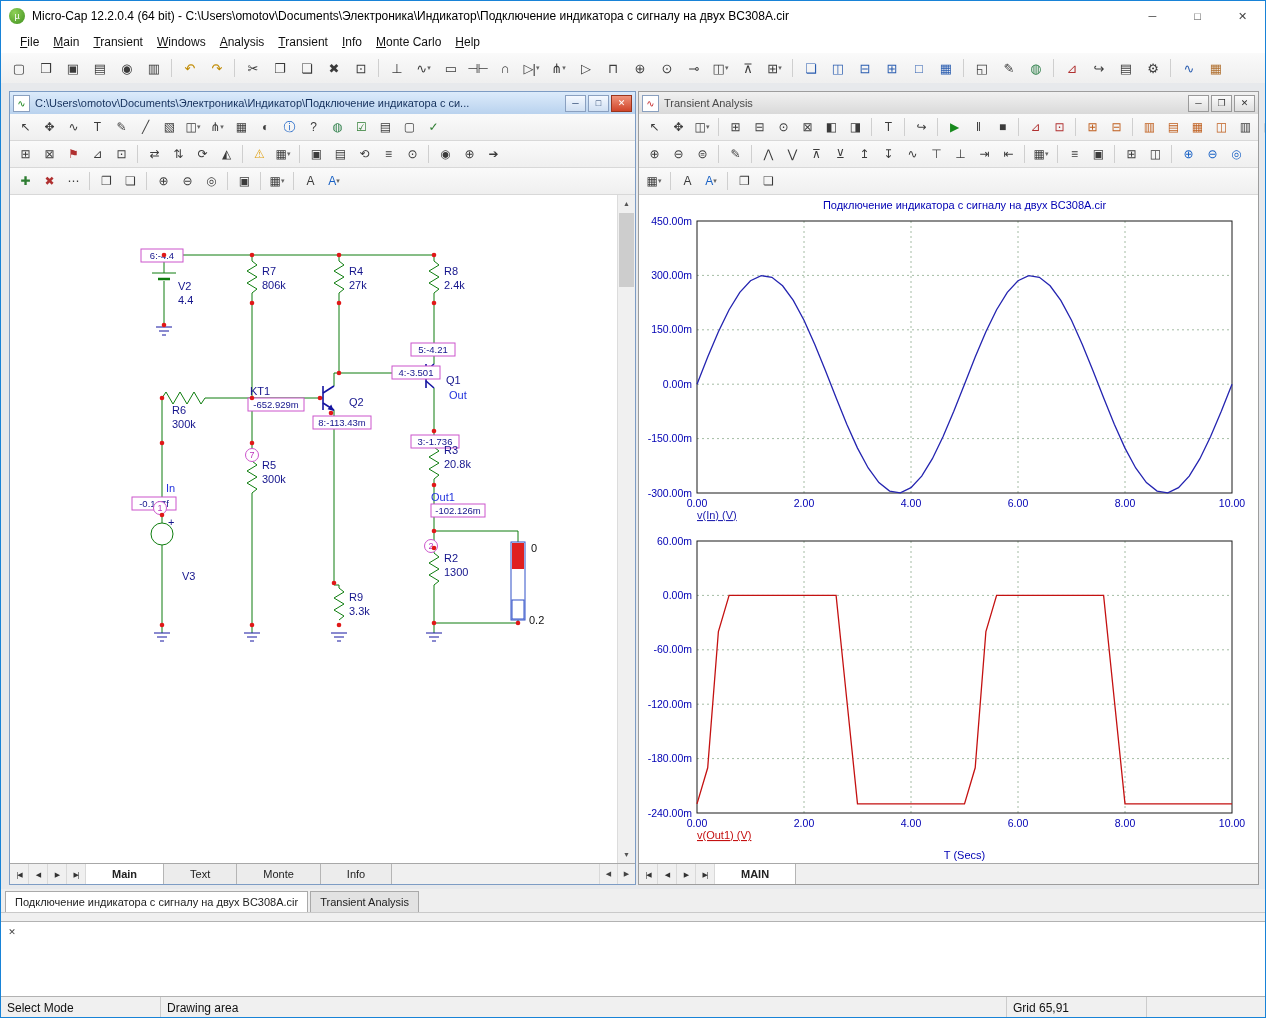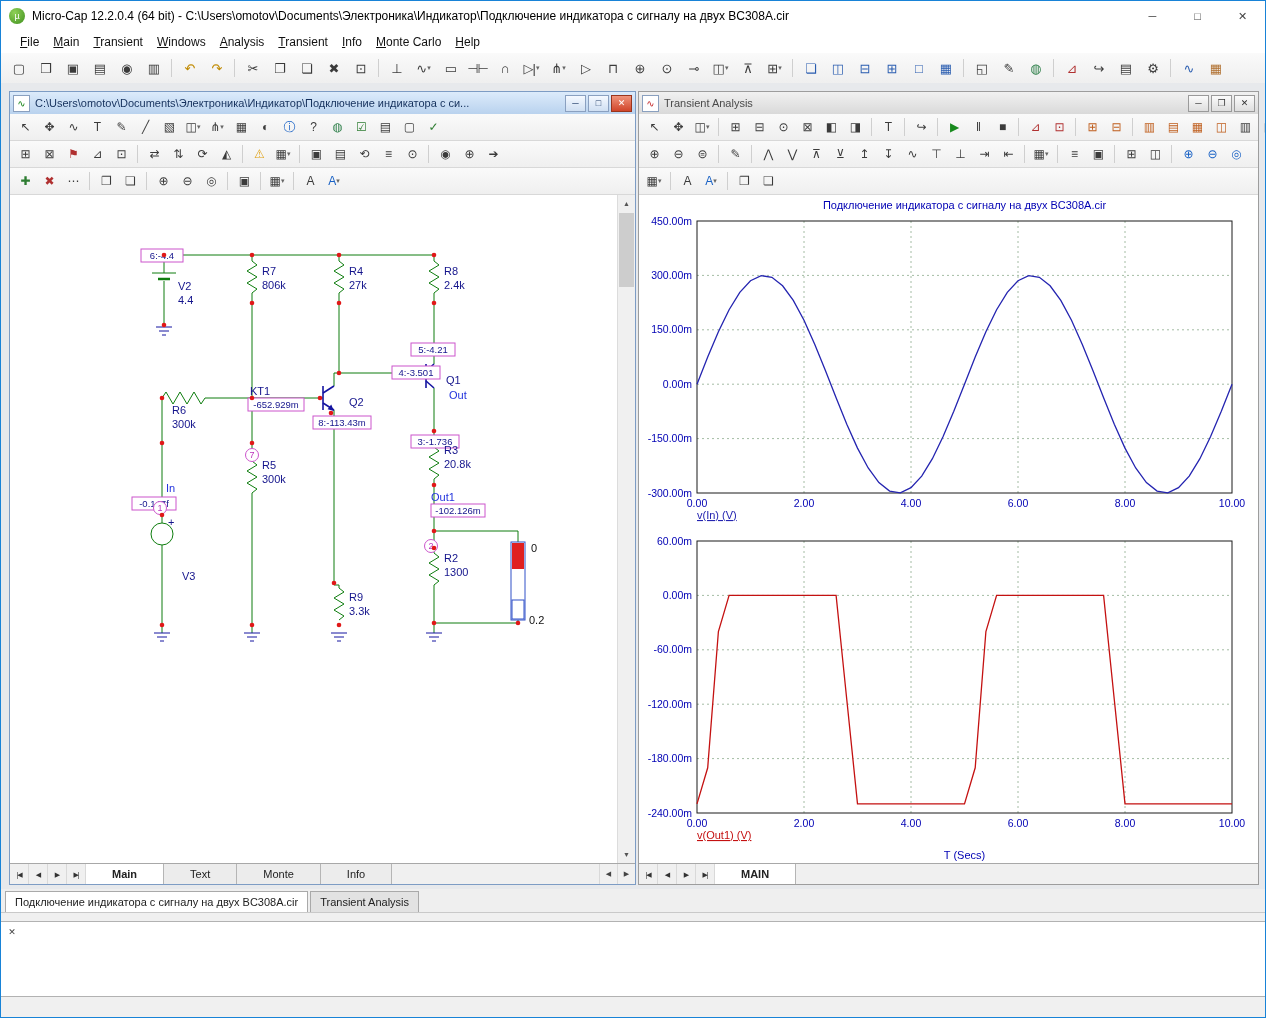--- a/index.html
+++ b/index.html
@@ -886,13 +886,19 @@
 
   <div class="doc-tabs">
       <span class="doc-tab active">Подключение индикатора с сигналу на двух BC308A.cir</span>
       <span class="doc-tab">Transient Analysis</span>
     </div>
 
   <div class="output-panel">
     <span class="panel-close">✕</span>
   </div>
 
+  <div class="statusbar">
+    <span class="sb-cell sb-1">Select Mode</span>
+    <span class="sb-cell sb-2">Drawing area</span>
+    <span class="sb-cell sb-3">Grid 65,91</span>
+    <span class="sb-cell sb-4"></span>
+  </div>
 </div>
 
 </body></html>

